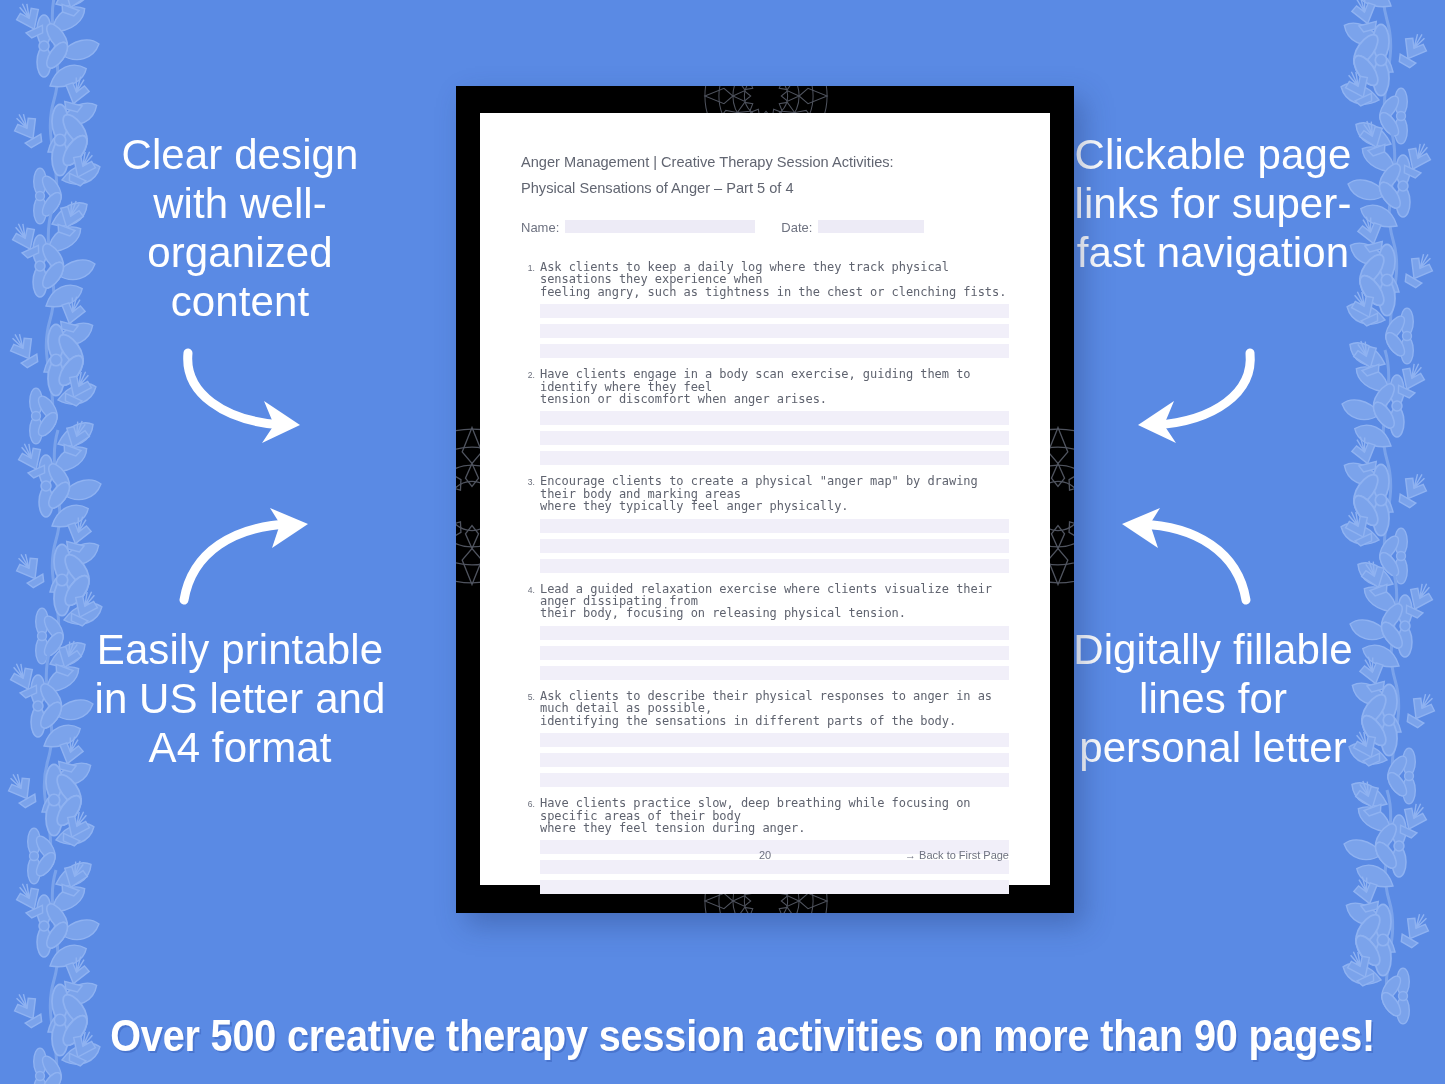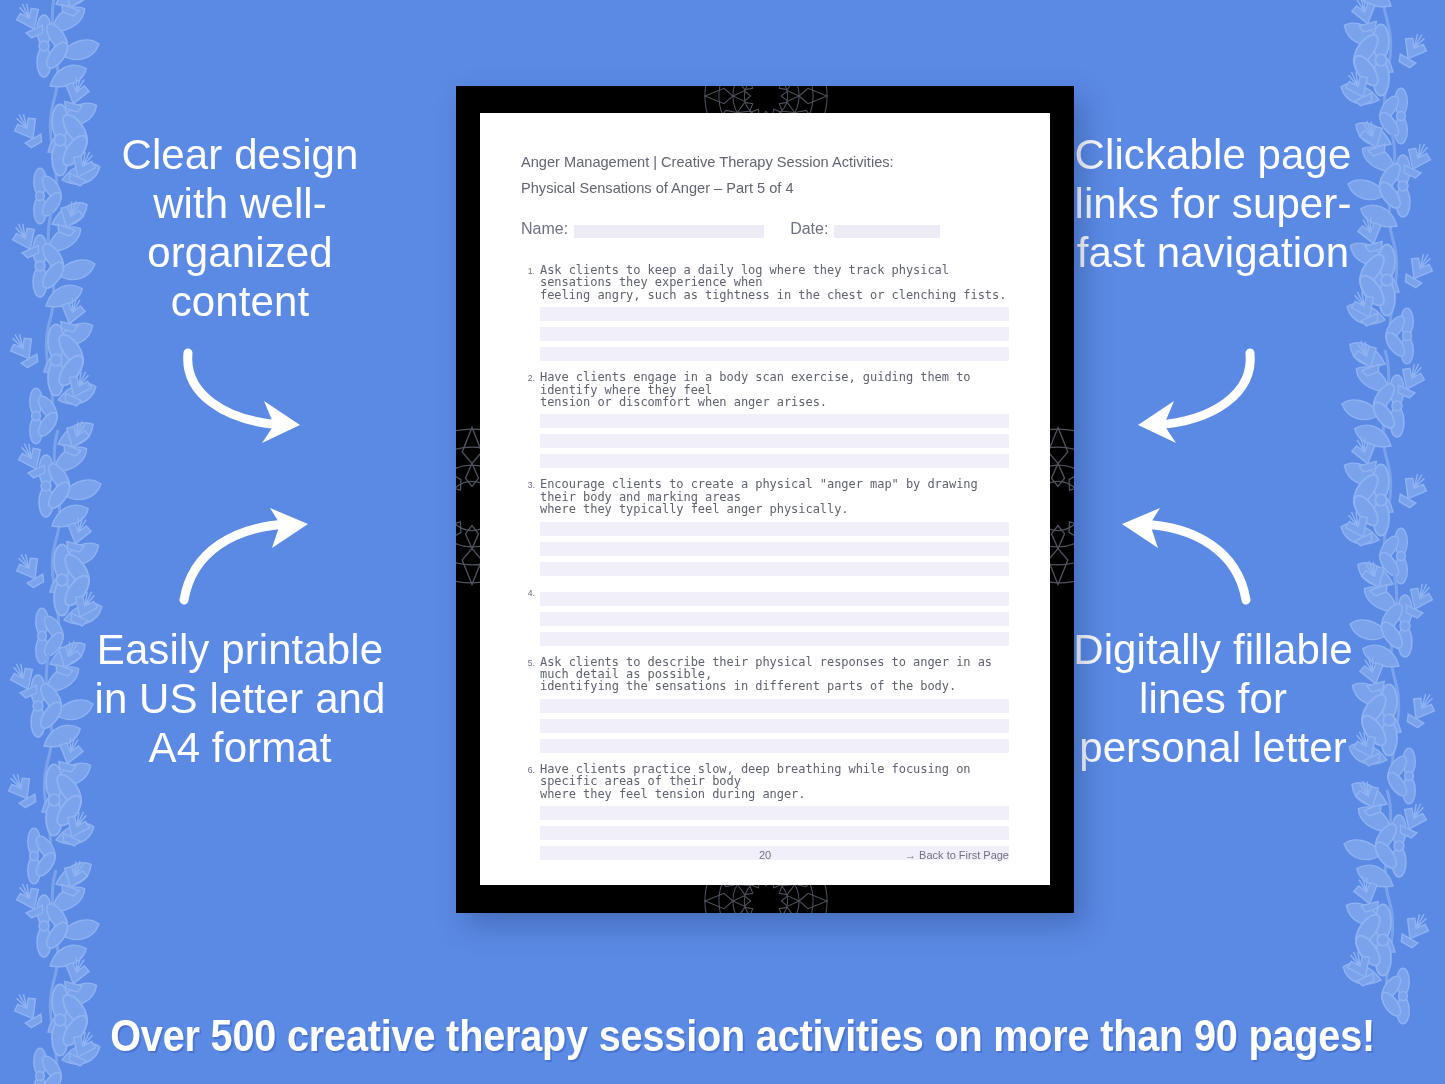--- a/index.html
+++ b/index.html
@@ -88,23 +88,23 @@
   .doc-title {
     color: #616571;
     font-size: 14.6px;
     line-height: 25.5px;
     white-space: nowrap;
   }
 
   
   .nd-row {
     display: flex;
-    align-items: flex-end;
+    align-items: flex-start;
     margin-top: 19px;
-    font-size: 16px;
+    font-size: 13px;
     color: #6e7280;
   }
   .nd-label { margin-right: 6px; }
   .nd-blank { height: 13px; background: #edebf6; }
   .nd-blank.name { width: 190px; }
   .nd-blank.date { width: 106px; }
   .nd-gap { width: 26px; }
 
   
   .activities { margin-top: 26px; }
@@ -419,20 +419,22 @@
               <div class="act-lines">
                 <div class="fill-line"></div>
                 <div class="fill-line"></div>
                 <div class="fill-line"></div>
               </div>
             </div>
           </div>
           <div class="act">
             <div class="act-num">4.</div>
             <div class="act-body">
+              <div class="act-text">Lead a guided relaxation exercise where clients visualize their anger dissipating from
+their body, focusing on releasing physical tension.</div>
               <div class="act-lines">
                 <div class="fill-line"></div>
                 <div class="fill-line"></div>
                 <div class="fill-line"></div>
               </div>
             </div>
           </div>
           <div class="act">
             <div class="act-num">5.</div>
             <div class="act-body">

